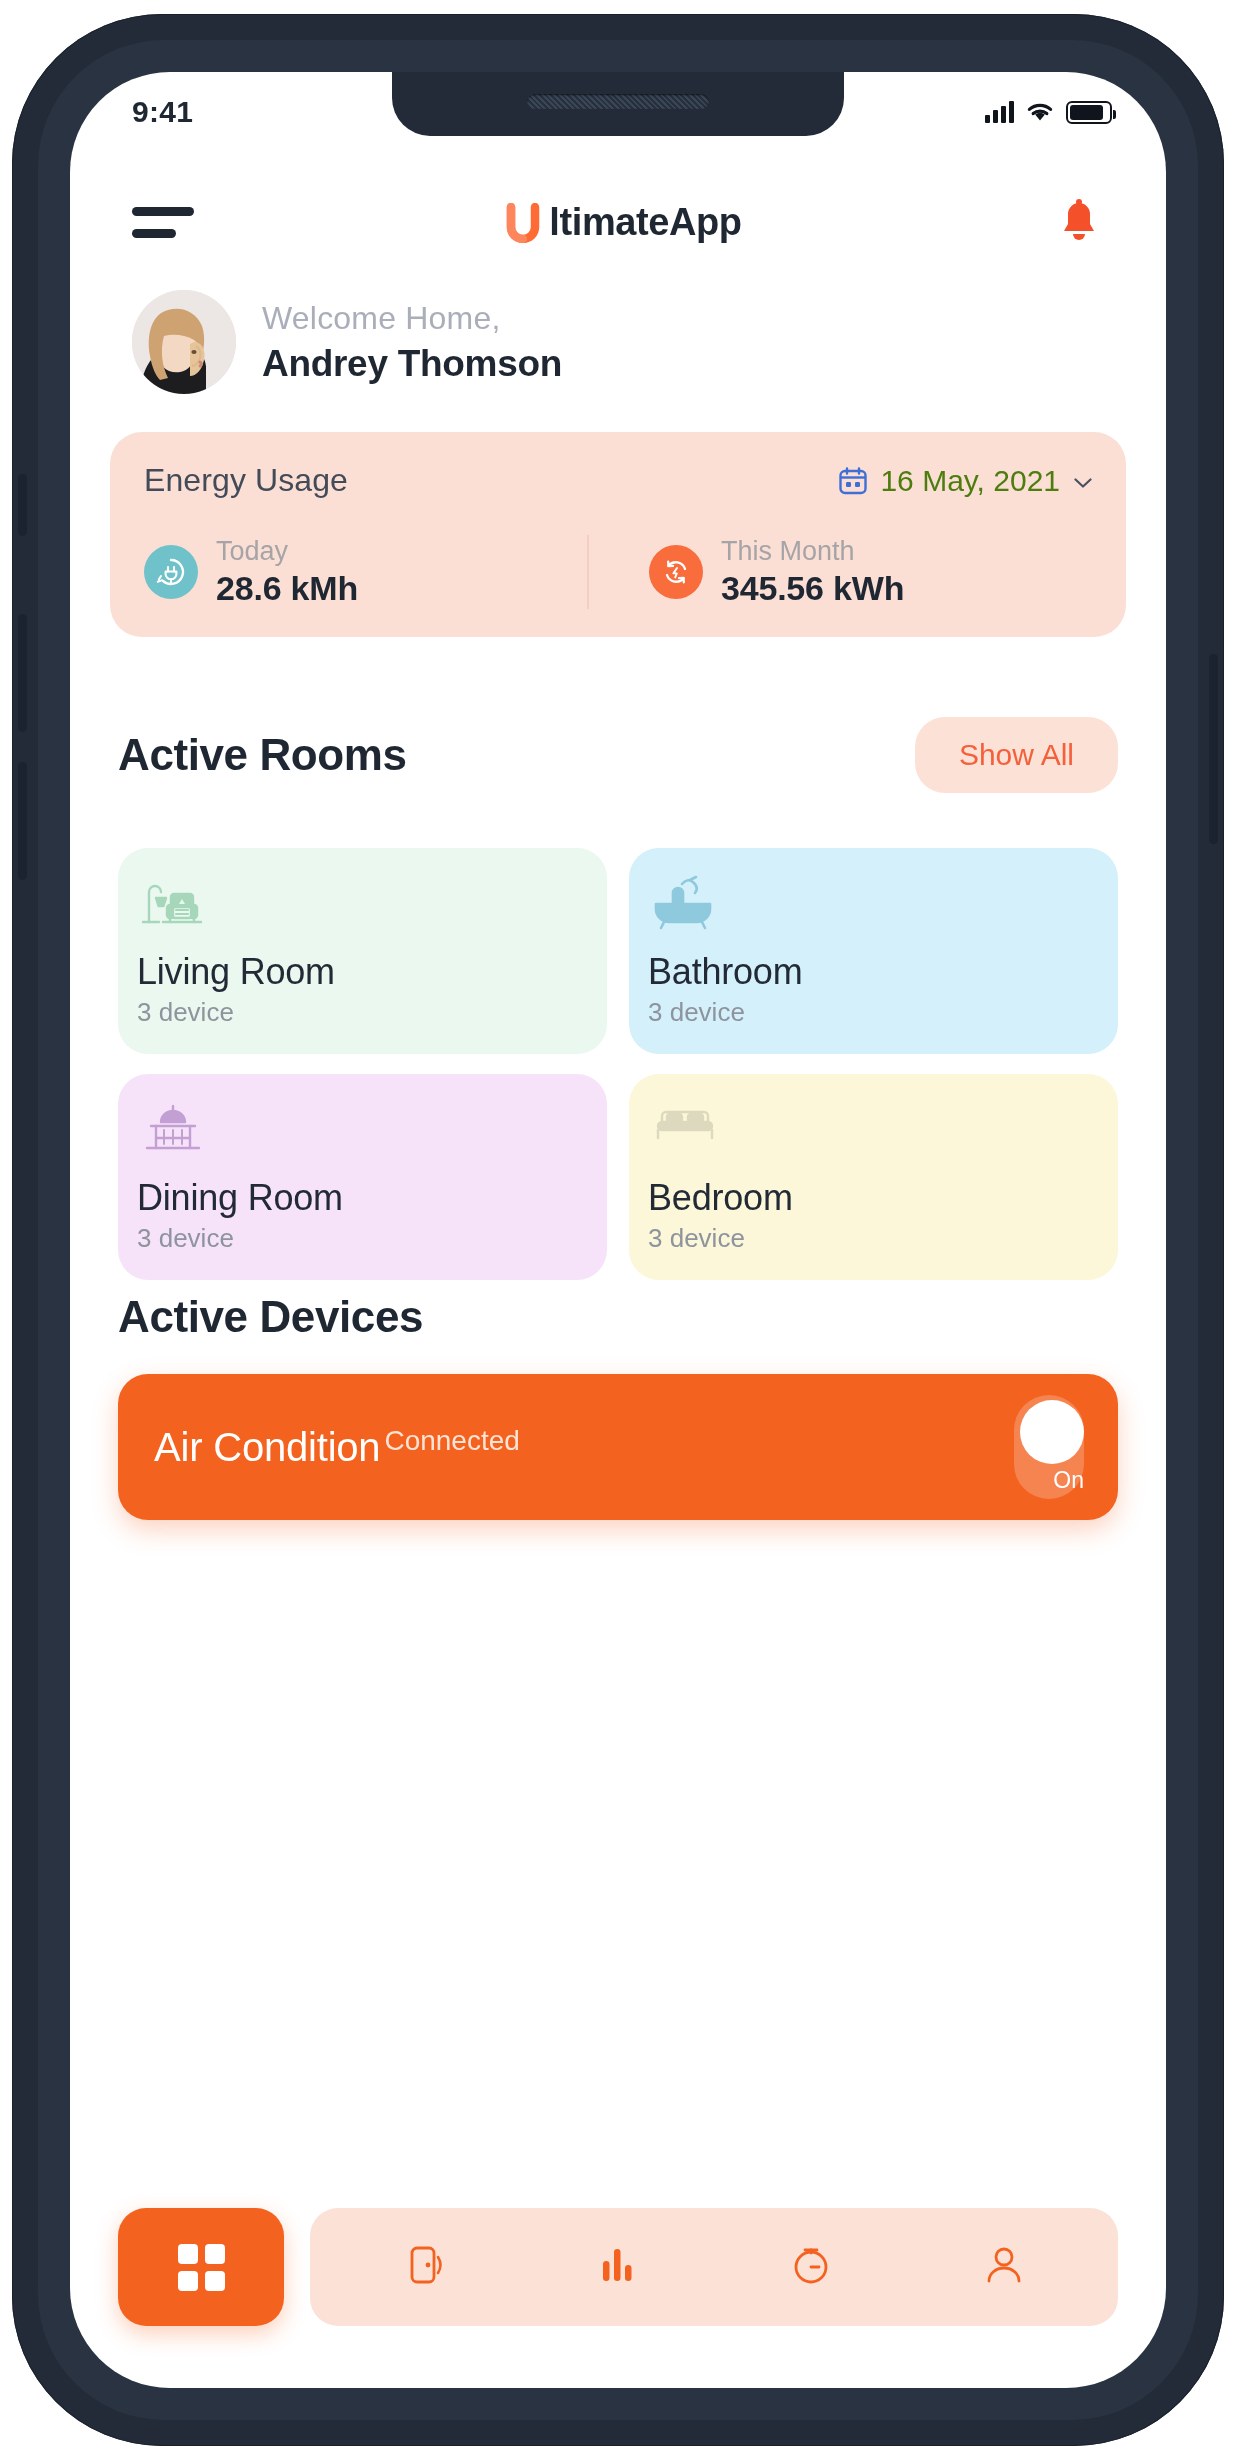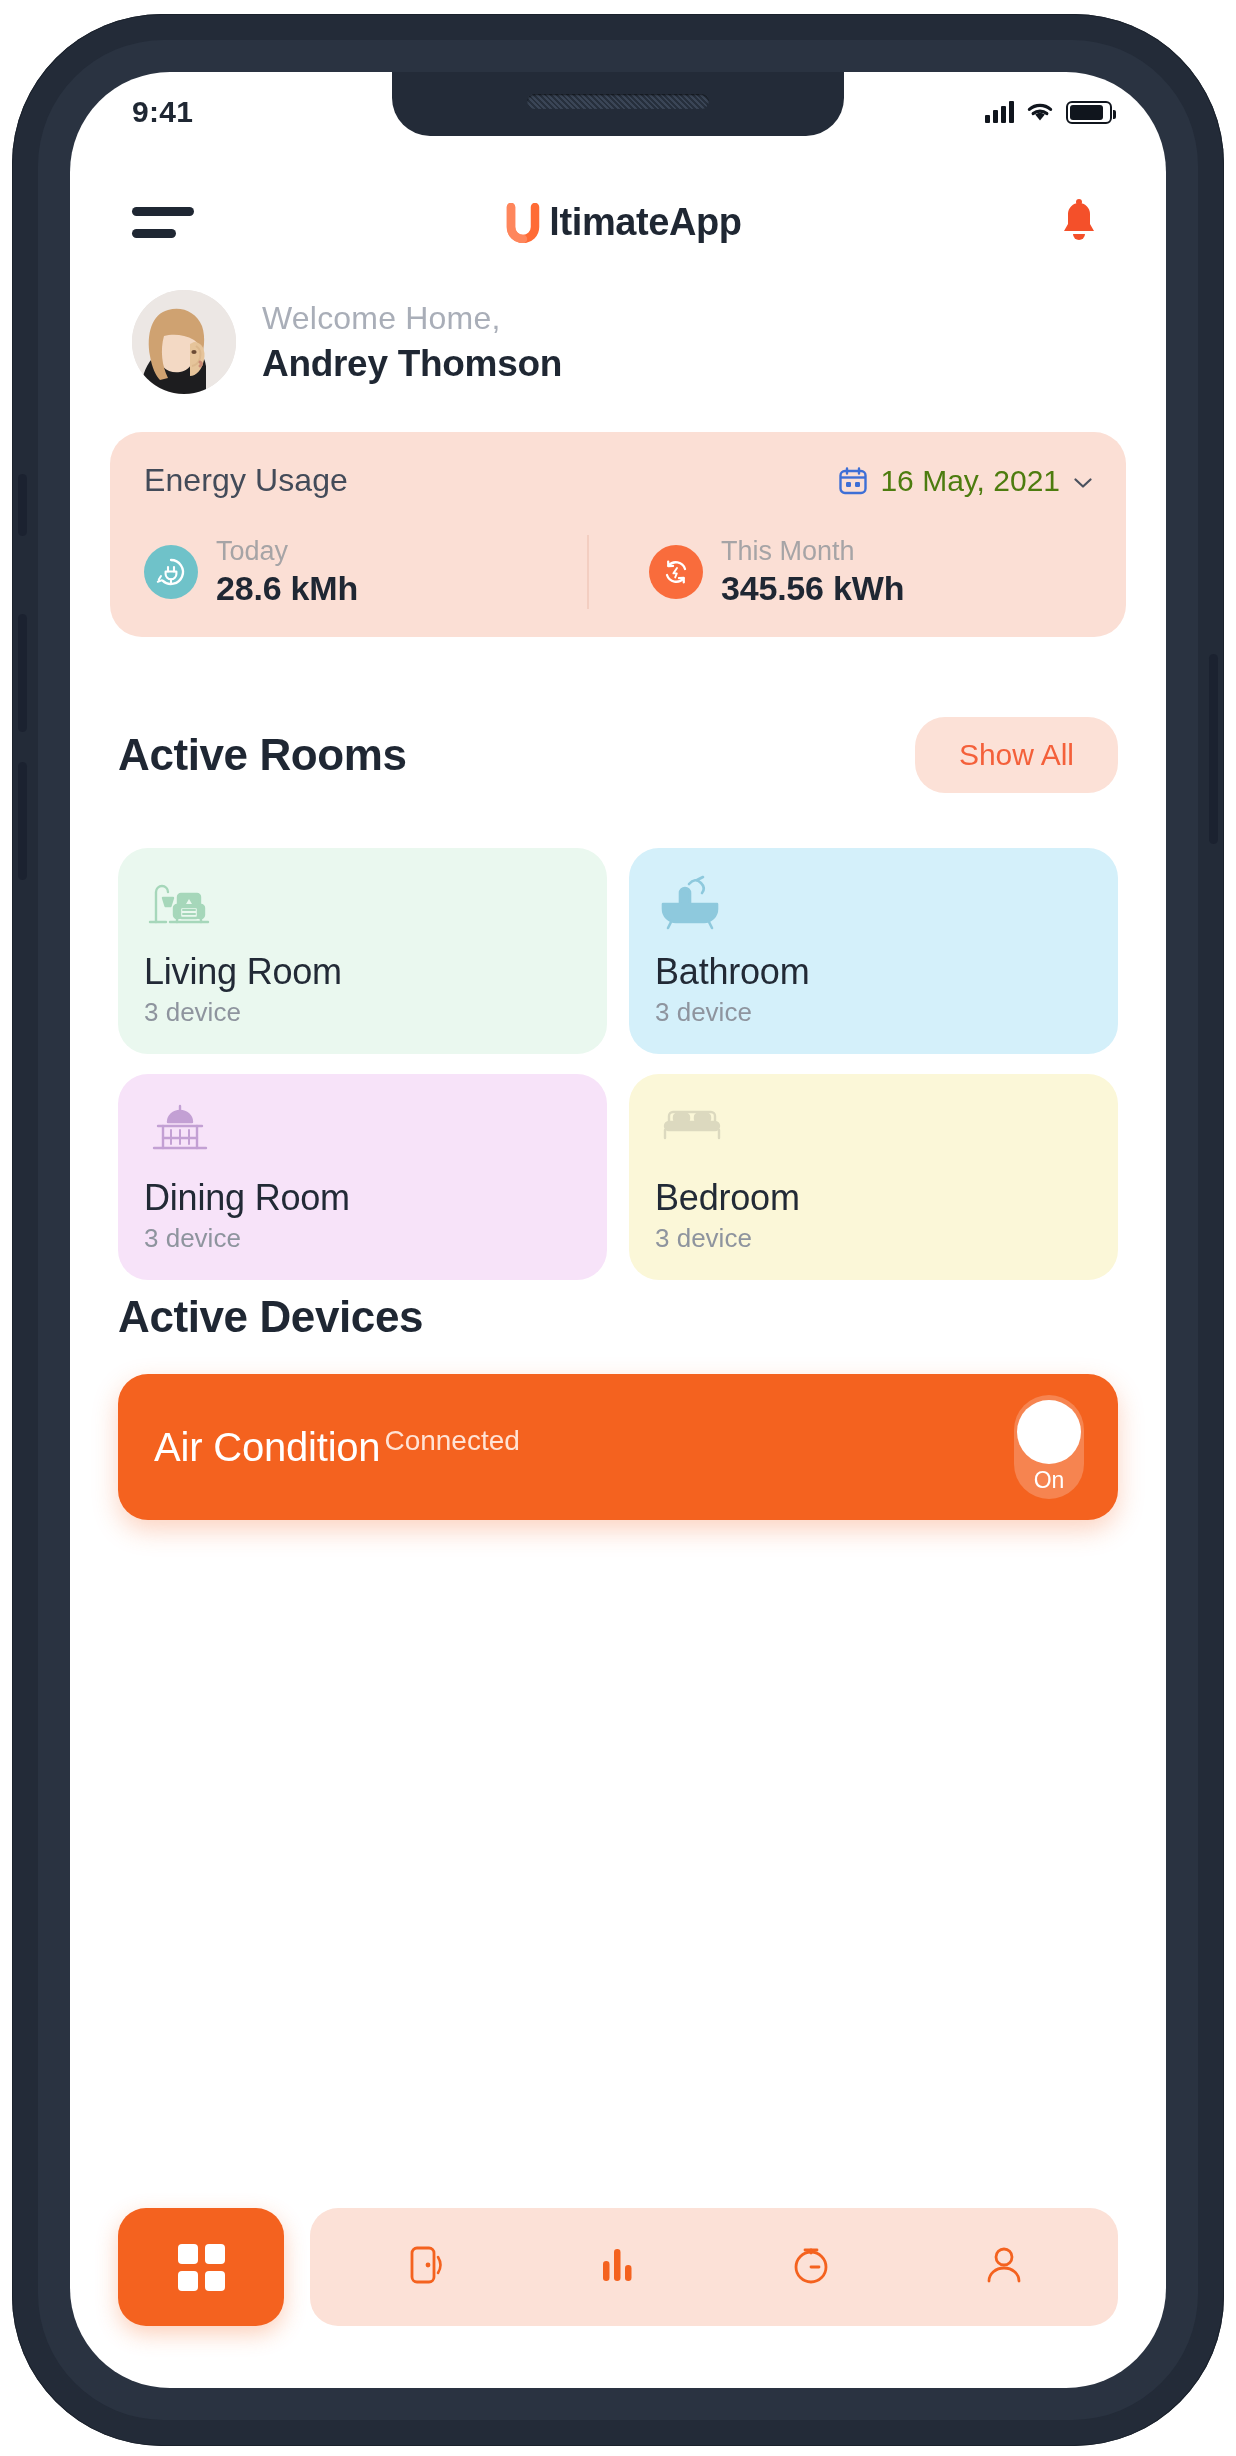--- a/index.html
+++ b/index.html
@@ -147,21 +147,21 @@
     font-family:"Liberation Sans", sans-serif;
     font-size:30px; padding:21px 44px; border-radius:30px; cursor:pointer;
   }
 
   
   .rooms{
     position:absolute; top:776px; left:48px; right:48px;
     display:grid; grid-template-columns:1fr 1fr; gap:20px 22px;
   }
   .room-card{
-    height:206px; border-radius:30px; padding:26px 26px;
+    height:206px; border-radius:30px; padding:26px 19px;
     display:flex; flex-direction:column; justify-content:space-between;
     position:relative; overflow:hidden;
   }
   .room-icon{ height:58px; display:flex; align-items:flex-start; }
   .room-name{ font-size:36px; color:#222a36; letter-spacing:-.2px; }
   .room-count{ font-size:26px; color:#8e949e; margin-top:4px; }
   .room-body{ display:flex; flex-direction:column; }
 
   
   .section-devices{
@@ -173,21 +173,21 @@
     display:flex; align-items:center; justify-content:space-between;
     padding:0 34px 0 36px;
     box-shadow:0 10px 26px rgba(244,98,31,.28);
   }
   .device-txt{ display:flex; flex-direction:row; gap:4px; }
   .device-name{ font-size:40px; color:#ffffff; letter-spacing:-.2px; }
   .device-status{ font-size:28px; color:#ffe3d5; }
   .toggle{
     width:70px; height:104px; border-radius:40px;
     background:rgba(255,255,255,.22);
-    display:flex; flex-direction:column; align-items:center;
+    display:flex; flex-direction:column; align-items:flex-end;
     padding-top:5px; gap:3px; cursor:pointer;
   }
   .toggle-knob{ width:64px; height:64px; border-radius:50%; background:#ffffff; }
   .toggle-label{ font-size:23px; color:#ffffff; }
 
   
   .bottom-nav{
     position:absolute; bottom:62px; left:48px; right:48px;
     display:flex; align-items:center; gap:26px;
   }

